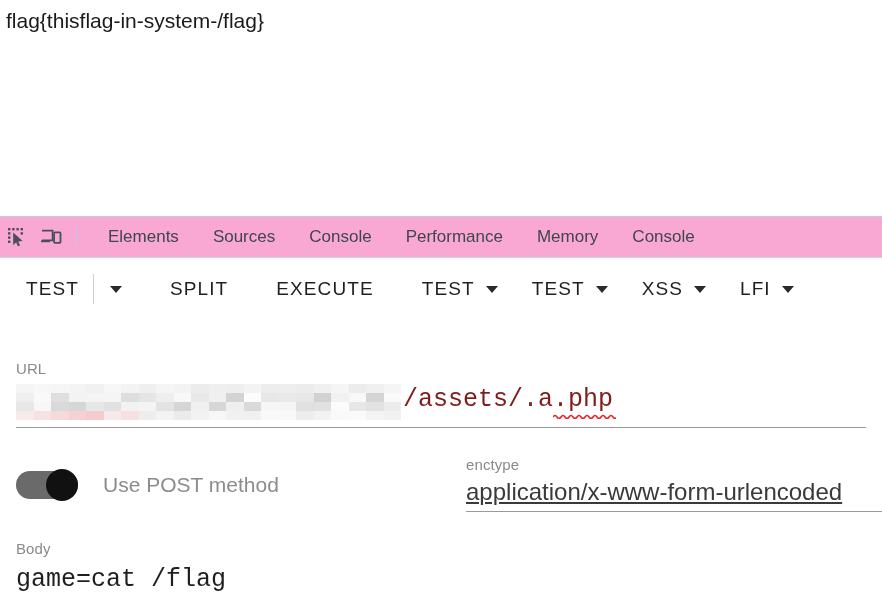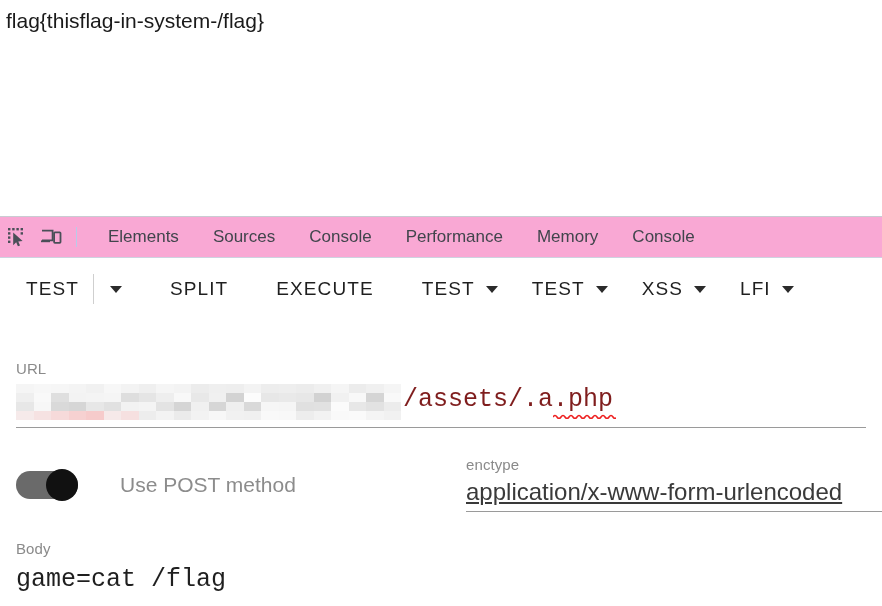--- a/index.html
+++ b/index.html
@@ -214,21 +214,21 @@
   #toggle-knob {
     position: absolute;
     right: 0px;
     top: -2px;
     width: 32px;
     height: 32px;
     border-radius: 50%;
     background: #111111;
   }
   #toggle-label {
-    margin-left: 42px;
+    margin-left: 25px;
     font-family: "Liberation Sans", sans-serif;
     font-size: 21px;
     color: #8c8c8c;
     white-space: nowrap;
   }
 
   
   #enctype-label { left: 466px; top: 456px; }
   #enctype-value {
     position: absolute;

